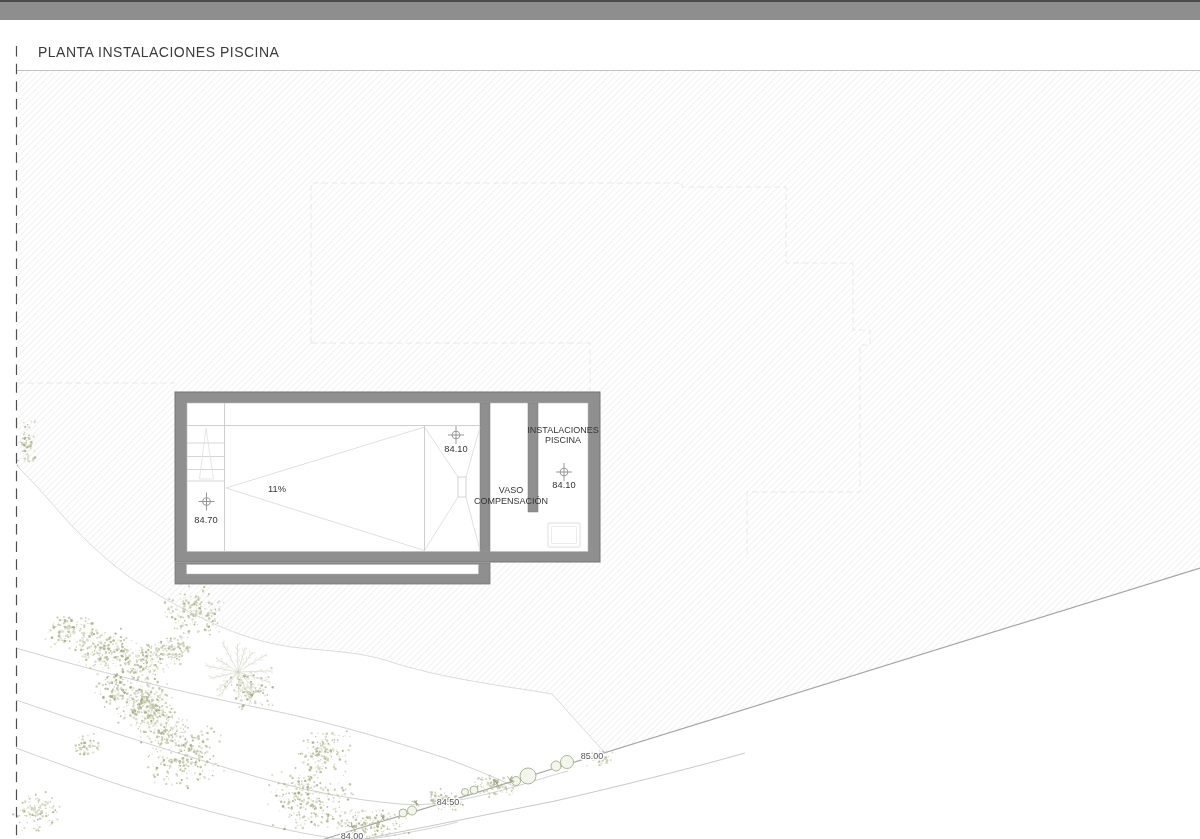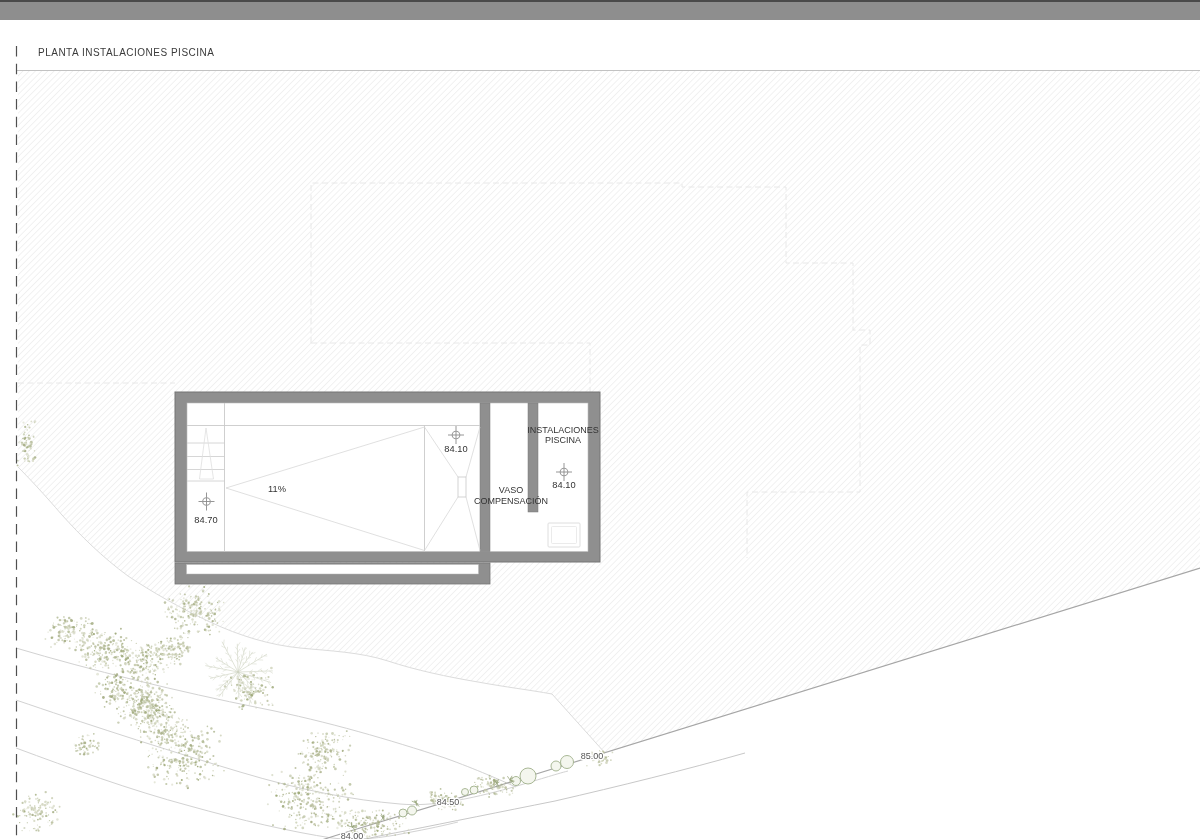--- a/index.html
+++ b/index.html
@@ -1,20 +1,20 @@
 <!DOCTYPE html>
 <html><head>
 <meta charset="utf-8">
 <style>
   html,body{margin:0;padding:0;background:#fff;}
   .page{position:relative;width:1200px;height:839px;background:#ffffff;overflow:hidden;
         font-family:"Liberation Sans", sans-serif;}
   .topbar{position:absolute;left:0;top:0;width:1200px;height:20px;
           background:linear-gradient(#4a4a4a 0,#4a4a4a 2.5px,#8e8e8e 2.5px,#8e8e8e 100%);}
-  .sheet-title{position:absolute;left:38px;top:47px;font-size:10px;line-height:11px;
+  .sheet-title{position:absolute;left:38px;top:47px;font-size:14px;line-height:11px;
                letter-spacing:.5px;color:#3b3b3b;white-space:nowrap;}
   svg{position:absolute;left:0;top:0;}
   svg text{font-family:"Liberation Sans", sans-serif;}
   .plan-label{font-size:9.3px;fill:#333333;}
   .room-label{font-size:9px;fill:#333333;}
   .contour-label{font-size:9px;fill:#555555;stroke:#ffffff;stroke-width:2.6px;paint-order:stroke;}
 </style>
 </head>
 <body>
 

